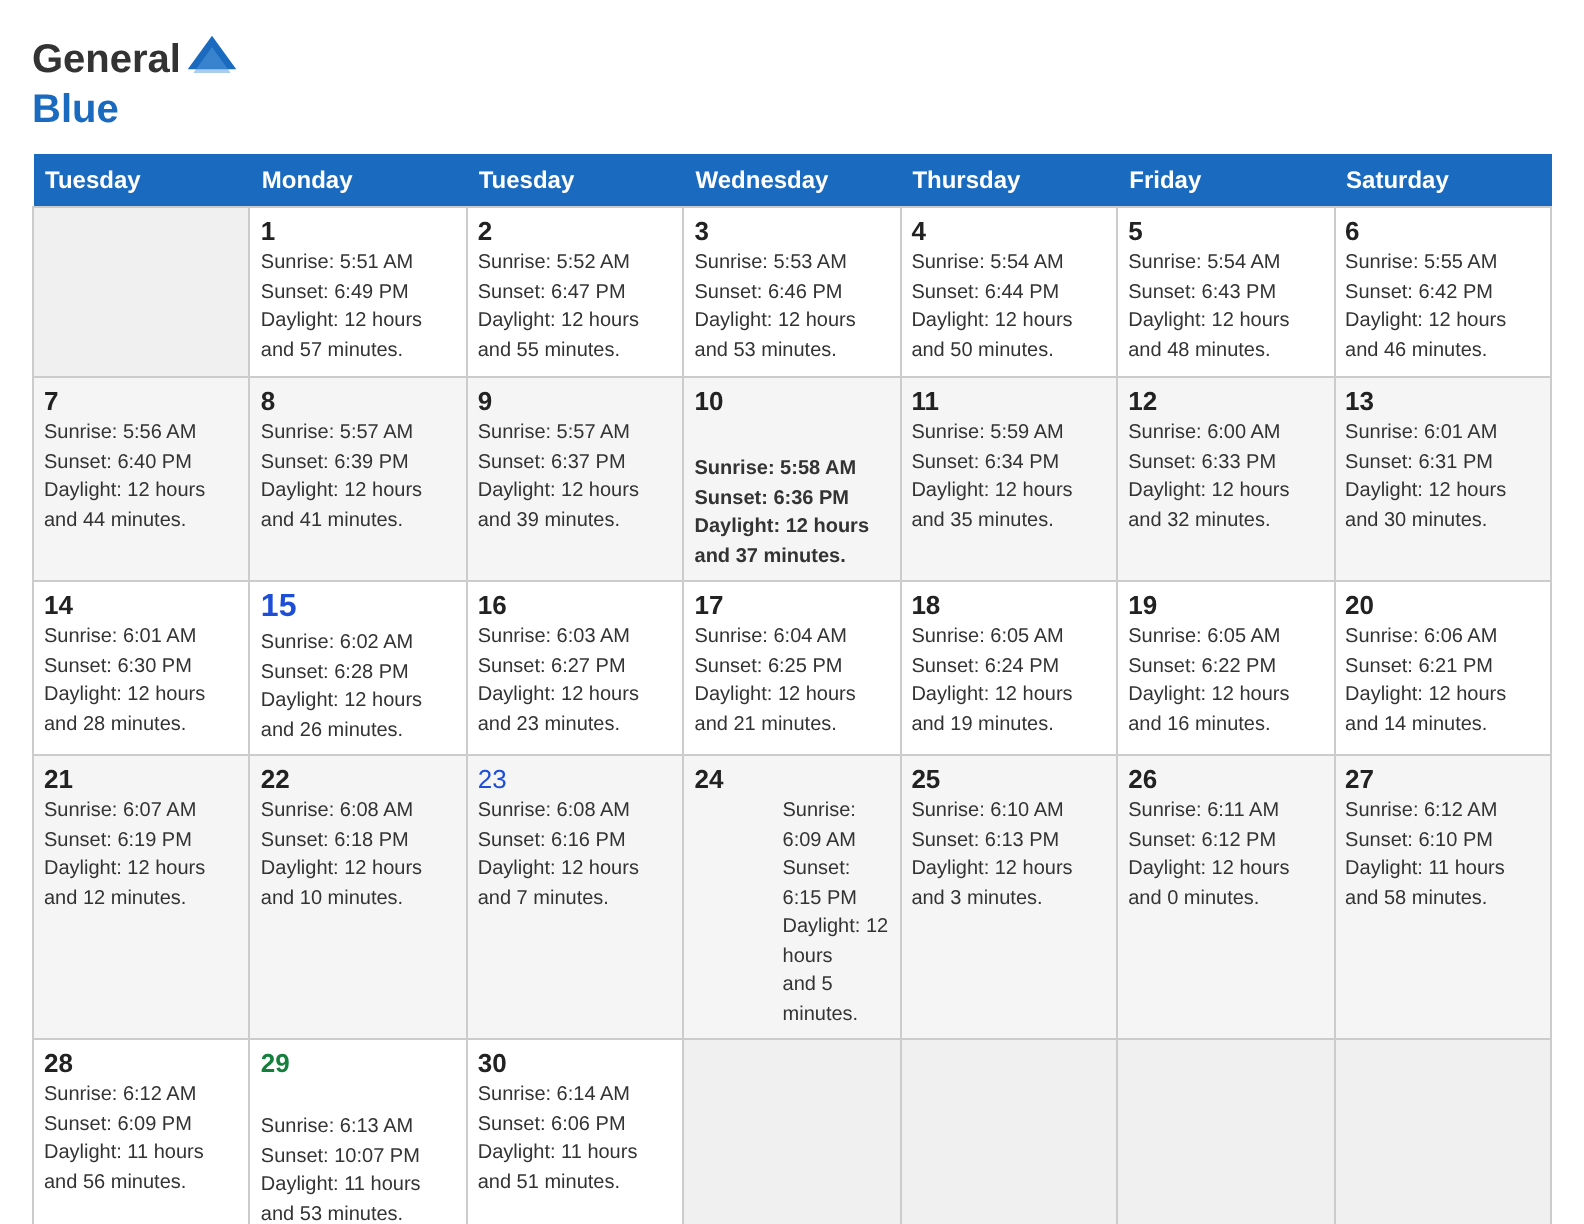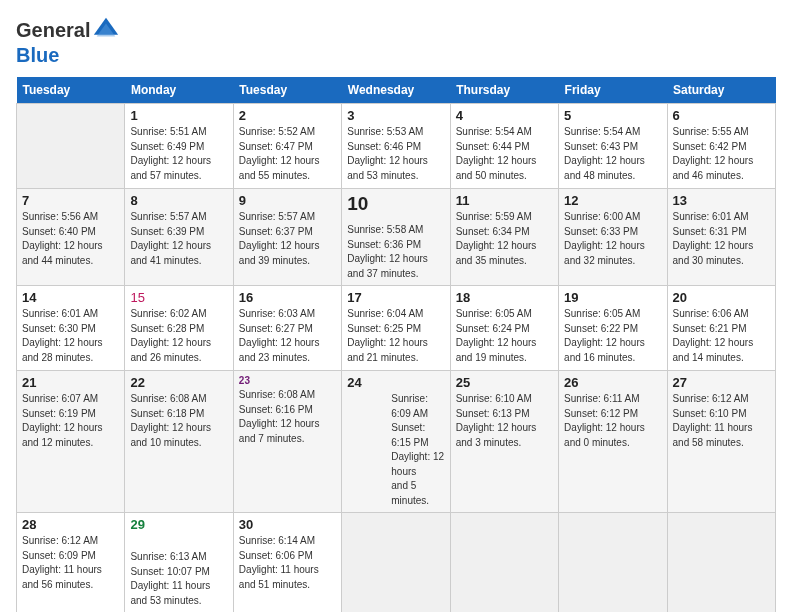--- a/index.html
+++ b/index.html
@@ -182,22 +182,22 @@
 and 41 minutes.</div>
         </td>
         <td>
           <span class="cell-day-number" style="font-size: 13px; font-weight: bold; color: rgb(34, 34, 34); display: block; margin-bottom: 2px;">9</span>
           <div class="cell-text" style="color: rgb(51, 51, 51); font-size: 10px; line-height: 1.45; white-space: pre-line;">Sunrise: 5:57 AM
 Sunset: 6:37 PM
 Daylight: 12 hours
 and 39 minutes.</div>
         </td>
         <td>
-          <span class="cell-day-number" style="font-size: 19px; font-weight: bold; color: rgb(34, 34, 34); display: block; margin-bottom: 8px;">10</span>
-          <div class="cell-text" style="color: rgb(51, 51, 51); font-size: 10px; line-height: 1.45; white-space: pre-line;">Sunrise: 5:58 AM
+          <span class="cell-day-number" style="font-size: 13px; font-weight: bold; color: rgb(34, 34, 34); display: block; margin-bottom: 20px;">10</span>
+          <div class="cell-text" style="color: rgb(51, 51, 51); font-size: 10px; line-height: 1.45; white-space: pre-line; font-weight: bold;">Sunrise: 5:58 AM
 Sunset: 6:36 PM
 Daylight: 12 hours
 and 37 minutes.</div>
         </td>
         <td>
           <span class="cell-day-number" style="font-size: 13px; font-weight: bold; color: rgb(34, 34, 34); display: block; margin-bottom: 2px;">11</span>
           <div class="cell-text" style="color: rgb(51, 51, 51); font-size: 10px; line-height: 1.45; white-space: pre-line;">Sunrise: 5:59 AM
 Sunset: 6:34 PM
 Daylight: 12 hours
 and 35 minutes.</div>
@@ -219,21 +219,21 @@
       </tr>
       <tr>
         <td>
           <span class="cell-day-number" style="font-size: 13px; font-weight: bold; color: rgb(34, 34, 34); display: block; margin-bottom: 2px;">14</span>
           <div class="cell-text" style="color: rgb(51, 51, 51); font-size: 10px; line-height: 1.45; white-space: pre-line;">Sunrise: 6:01 AM
 Sunset: 6:30 PM
 Daylight: 12 hours
 and 28 minutes.</div>
         </td>
         <td>
-          <span class="cell-day-number" style="font-size: 13px; font-weight: normal; color: #be185d; display: block; margin-bottom: 2px;">15</span>
+          <span class="cell-day-number" style="font-size: 16px; font-weight: bold; color: #1d4ed8; display: block; margin-bottom: 2px;">15</span>
           <div class="cell-text" style="color: rgb(51, 51, 51); font-size: 10px; line-height: 1.45; white-space: pre-line;">Sunrise: 6:02 AM
 Sunset: 6:28 PM
 Daylight: 12 hours
 and 26 minutes.</div>
         </td>
         <td>
           <span class="cell-day-number" style="font-size: 13px; font-weight: bold; color: rgb(34, 34, 34); display: block; margin-bottom: 2px;">16</span>
           <div class="cell-text" style="color: rgb(51, 51, 51); font-size: 10px; line-height: 1.45; white-space: pre-line;">Sunrise: 6:03 AM
 Sunset: 6:27 PM
 Daylight: 12 hours
@@ -277,21 +277,21 @@
 and 12 minutes.</div>
         </td>
         <td>
           <span class="cell-day-number" style="font-size: 13px; font-weight: bold; color: rgb(34, 34, 34); display: block; margin-bottom: 2px;">22</span>
           <div class="cell-text" style="color: rgb(51, 51, 51); font-size: 10px; line-height: 1.45; white-space: pre-line;">Sunrise: 6:08 AM
 Sunset: 6:18 PM
 Daylight: 12 hours
 and 10 minutes.</div>
         </td>
         <td>
-          <span class="cell-day-number" style="font-size: 10px; font-weight: bold; color: #701a75; display: block; margin-bottom: 2px;">23</span>
+          <span class="cell-day-number" style="font-size: 13px; font-weight: normal; color: #1d4ed8; display: block; margin-bottom: 2px;">23</span>
           <div class="cell-text" style="color: rgb(51, 51, 51); font-size: 10px; line-height: 1.45; white-space: pre-line;">Sunrise: 6:08 AM
 Sunset: 6:16 PM
 Daylight: 12 hours
 and 7 minutes.</div>
         </td>
         <td>
           <span class="cell-day-number" style="font-size: 13px; font-weight: bold; color: rgb(34, 34, 34); display: block; margin-bottom: 2px;">24</span>
           <div class="cell-text" style="color: rgb(51, 51, 51); font-size: 10px; line-height: 1.45; white-space: pre-line; margin-left: 44px;">Sunrise: 6:09 AM
 Sunset: 6:15 PM
 Daylight: 12 hours

